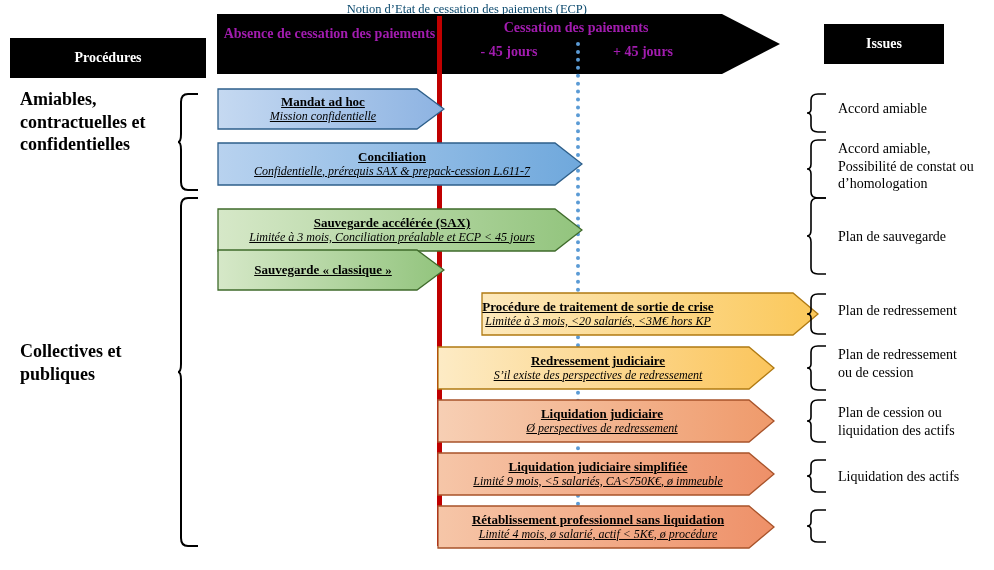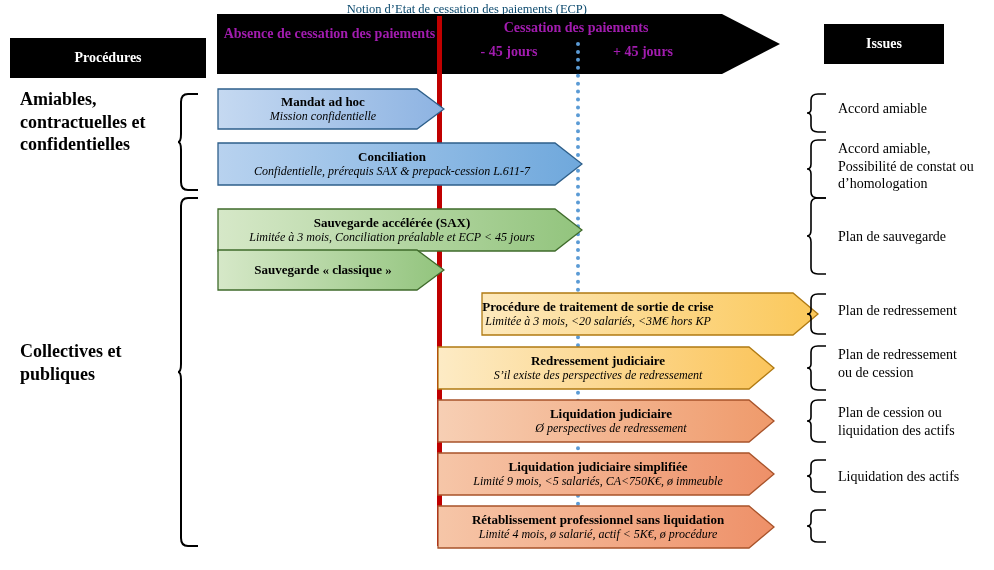--- a/index.html
+++ b/index.html
@@ -78,20 +78,21 @@
 
   
   .chev {
     position: absolute;
     display: flex;
     flex-direction: column;
     justify-content: center;
     text-align: center;
     padding: 0 26px 0 10px;
     box-sizing: border-box;
+    text-decoration: underline;
   }
   .chev .t1 {
     font-weight: bold;
     font-size: 13px;
     line-height: 1.1;
   }
   .chev .t2 {
     font-style: italic;
     font-size: 12px;
     line-height: 1.1;
@@ -256,21 +257,21 @@
   <div class="abs" style="left:437px; top:399px; width:338px; height:44px;">
     <svg width="338" height="44" viewBox="0 0 338 44" preserveAspectRatio="none" xmlns="http://www.w3.org/2000/svg">
       <defs>
           <linearGradient id="g6" x1="0" y1="0" x2="1" y2="0">
         <stop offset="0%" stop-color="#f7cfb4"></stop>
             <stop offset="100%" stop-color="#ef9a6b"></stop>
       </linearGradient>
         </defs>
       <polygon points="1,1 312,1 337,22 312,43 1,43" fill="url(#g6)" stroke="#a8532a" stroke-width="1.3"></polygon>
     </svg>
-    <div class="chev" style="left:13px; top:0; width:338px; height:44px;">
+    <div class="chev" style="left:4px; top:0; width:338px; height:44px;">
       <div class="t1">Liquidation judiciaire</div>
       <div class="t2">Ø perspectives de redressement</div>
     </div>
   </div>
 
   <div class="abs" style="left:437px; top:452px; width:338px; height:44px;">
     <svg width="338" height="44" viewBox="0 0 338 44" preserveAspectRatio="none" xmlns="http://www.w3.org/2000/svg">
       <defs>
           <linearGradient id="g7" x1="0" y1="0" x2="1" y2="0">
         <stop offset="0%" stop-color="#f6c6a8"></stop>

